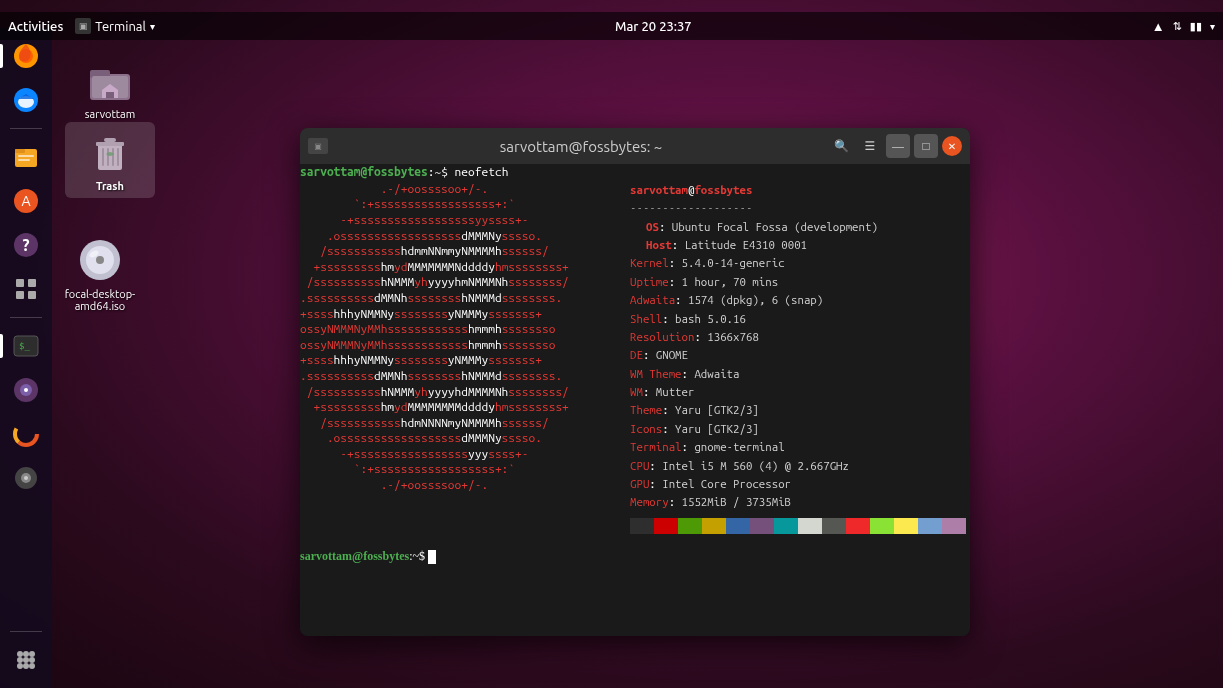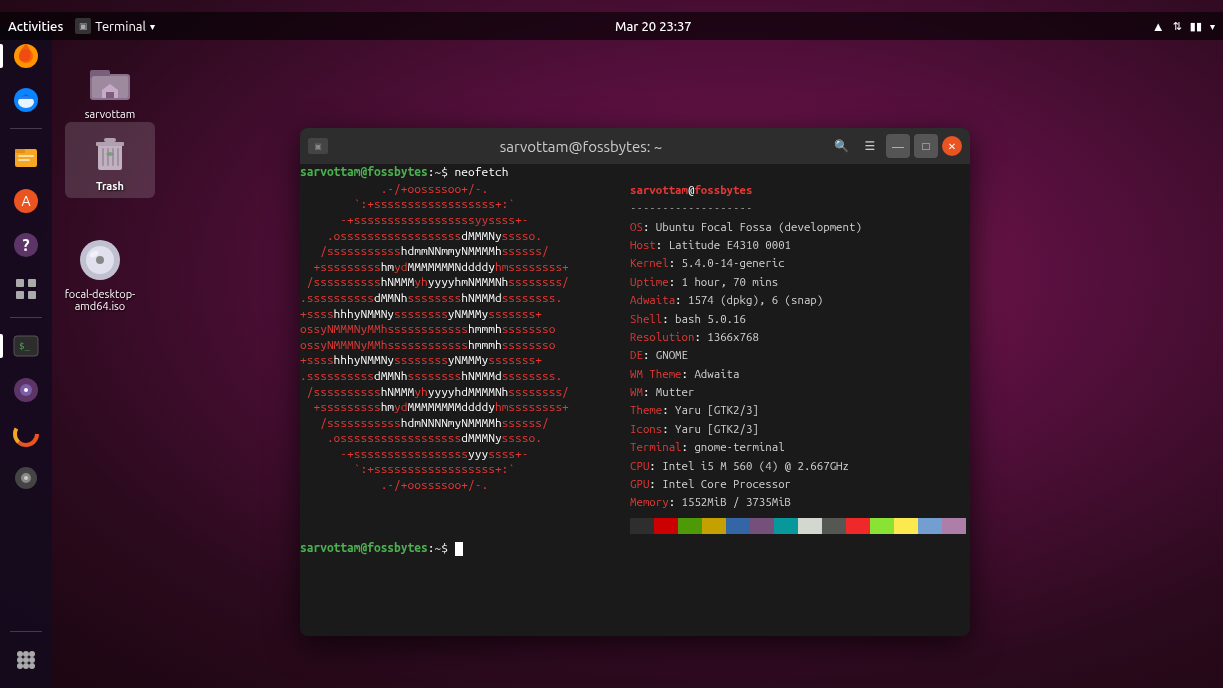--- a/index.html
+++ b/index.html
@@ -236,21 +236,21 @@
       color: #e53935;
       font-size: 12px;
       line-height: 1.3;
       white-space: pre;
     }
     .neofetch-info {
       flex: 1;
       font-size: 11.5px;
       line-height: 1.6;
     }
-    .info-key { color: #e53935; font-weight: normal; }
+    .info-key { color: #e53935; font-weight: bold; margin-left: 16px; }
     .info-val { color: #d3d3d3; }
 
     .color-blocks {
       display: flex;
       margin-top: 6px;
       gap: 0;
     }
     .color-block {
       width: 24px;
       height: 16px;
@@ -512,17 +512,17 @@
           <div class="color-block" style="background:#ef2929;"></div>
           <div class="color-block" style="background:#8ae234;"></div>
           <div class="color-block" style="background:#fce94f;"></div>
           <div class="color-block" style="background:#729fcf;"></div>
           <div class="color-block" style="background:#ad7fa8;"></div>
 
         </div>
       </div>
     </div>
 
-    <div style="margin-top: 6px;">
+    <div style="margin-top: 14px; font-family: Liberation Serif, serif;">
       <span class="t-prompt-user">sarvottam@fossbytes</span><span class="t-white">:~$</span> <span class="terminal-cursor"></span>
     </div>
   </div>
 </div>
 
 </body></html>

